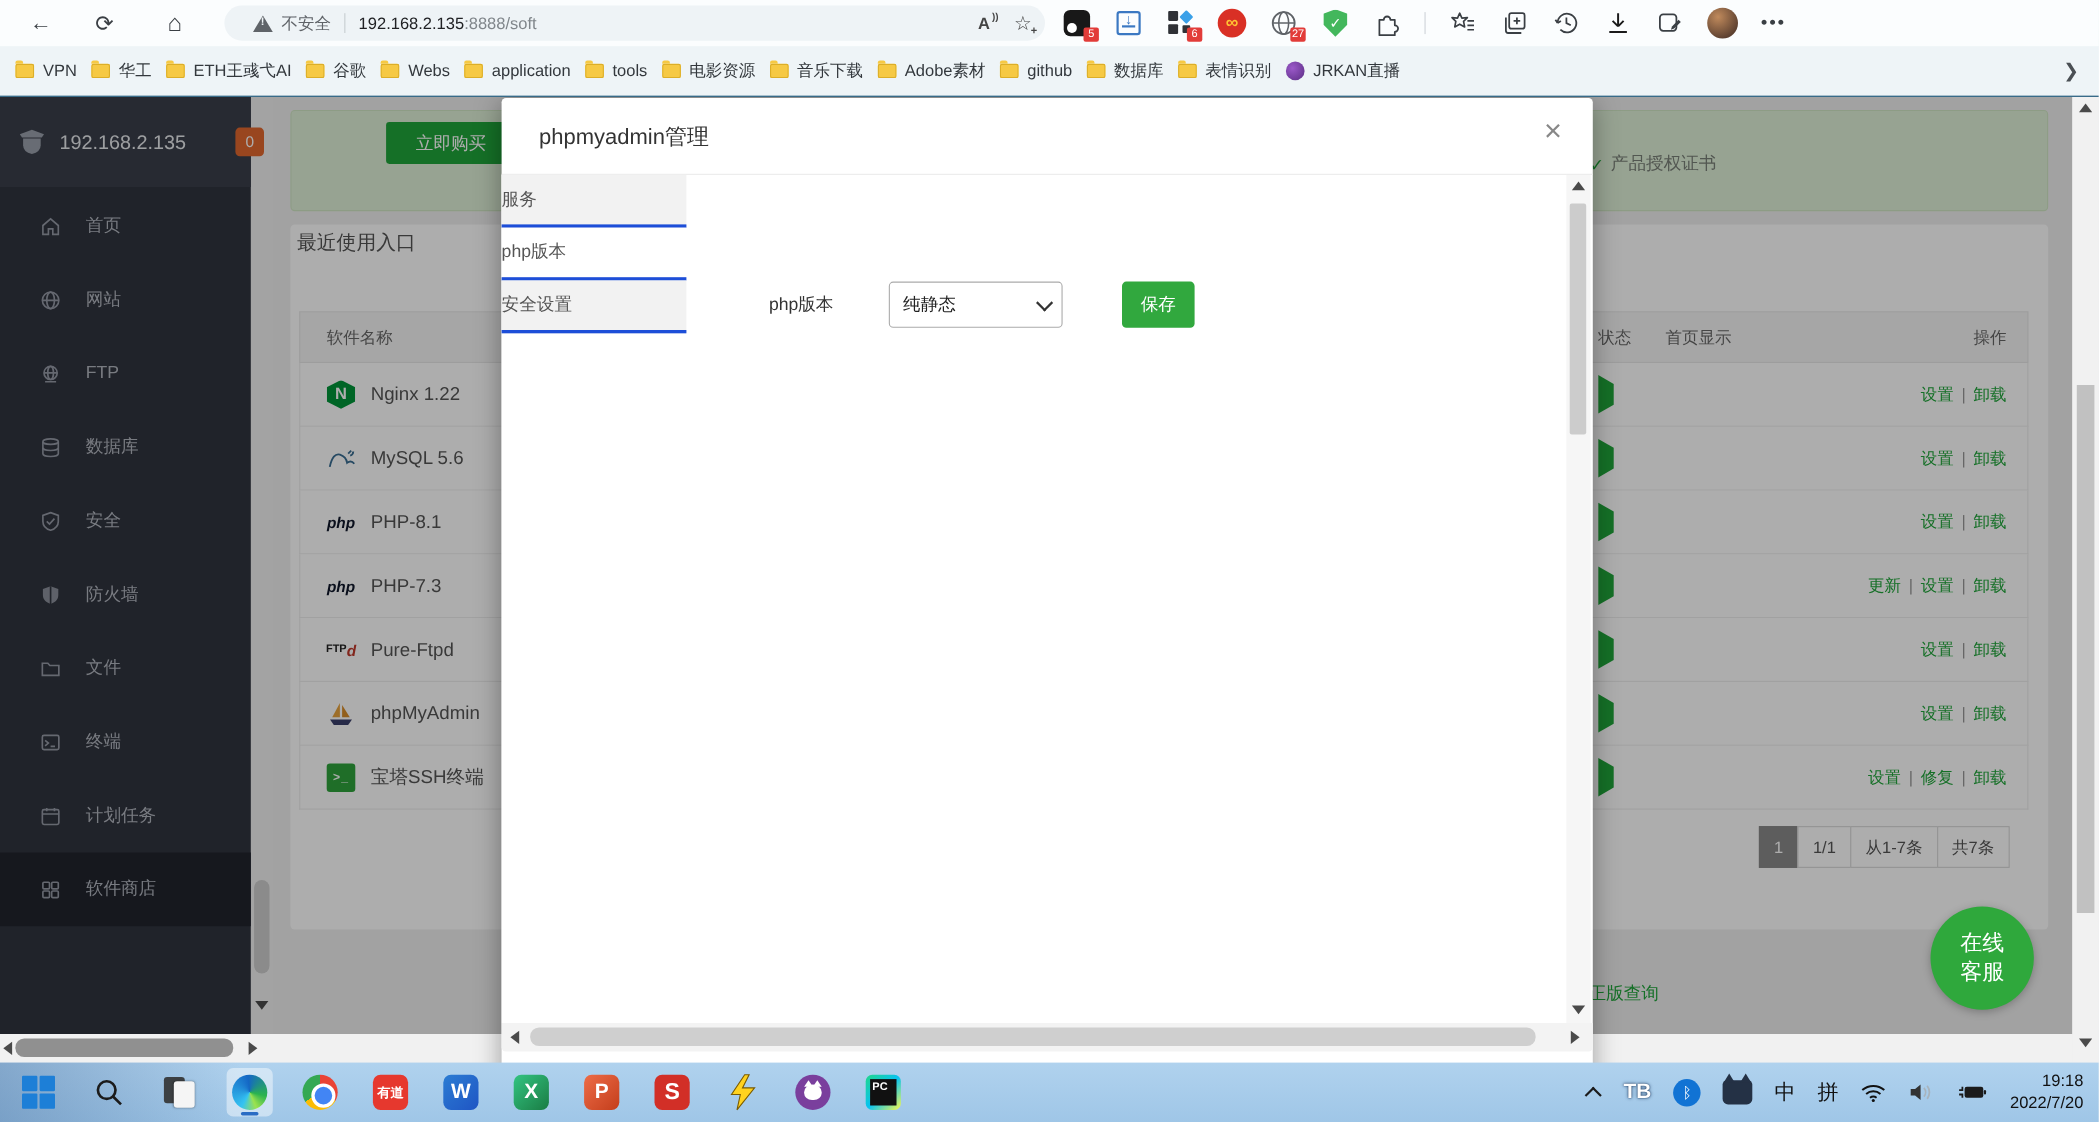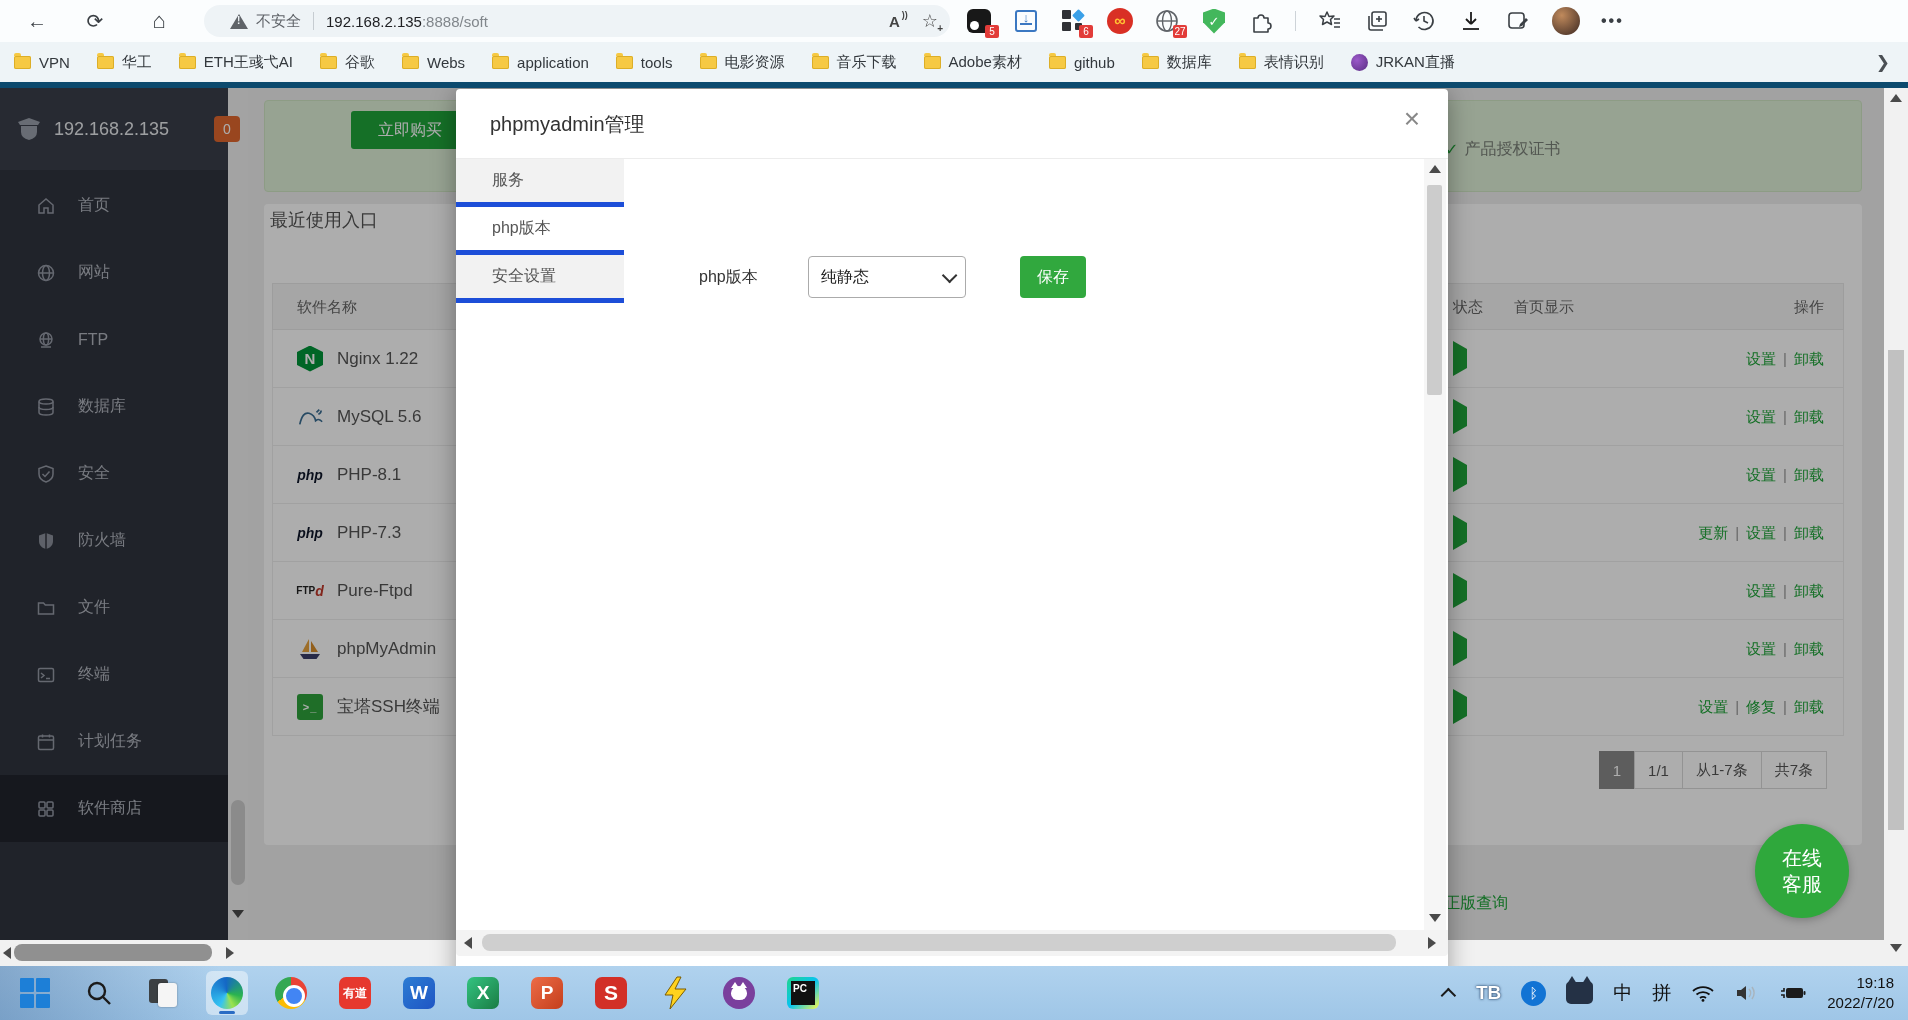--- a/index.html
+++ b/index.html
@@ -31,21 +31,21 @@
 .grid6 { width:22px; height:22px; position:relative; }
 .grid6 b { position:absolute; width:9px; height:9px; background:#2f3136; border-radius:1px; }
 .grid6 b.g2 { top:12px; }
 .grid6 s { position:absolute; left:12px; top:1px; width:9px; height:9px; background:#3aa0e8; transform:rotate(45deg); border-radius:1px; }
 .grid6 u { position:absolute; left:13px; top:13px; width:7px; height:7px; background:#2f3136; border-radius:1px; }
 .ext-inf { width:26px; height:26px; border-radius:50%; background:#d93025; color:#ffc233; font-size:16px; font-weight:bold; display:flex; align-items:center; justify-content:center; }
 .ext-shield { width:22px; height:25px; background:#43b75c; clip-path:polygon(50% 0,100% 16%,100% 55%,50% 100%,0 55%,0 16%); display:flex; align-items:center; justify-content:center; color:#fff; font-size:13px; font-weight:bold; }
 .v-div { width:1px; height:20px; background:#cdd3d8; }
 .avatar { width:28px; height:28px; border-radius:50%; background:radial-gradient(circle at 35% 30%, #c08a5c, #5c4030 75%); }
 .dots { font-size:16px; letter-spacing:2px; color:#3a3f44; font-weight:bold; }
-.bookmarks { position:absolute; left:0; top:42px; width:1908px; height:46px; background:#eef4f7; border-bottom:6px solid #0c4a6e; display:flex; align-items:center; gap:27px; padding-left:14px; }
+.bookmarks { position:absolute; left:0; top:42px; width:1908px; height:46px; background:#eef4f7; border-bottom:1px solid #0c4a6e; display:flex; align-items:center; gap:13px; padding-left:14px; }
 .bm { display:flex; align-items:center; gap:8px; font-size:15px; color:#33383d; white-space:nowrap; }
 .folder { width:17px; height:13px; background:#f6c944; border-radius:2px; position:relative; box-shadow:inset 0 0 0 1px #dcae28; }
 .folder::before { content:""; position:absolute; left:0; top:-3px; width:7px; height:3px; background:#f6c944; border-radius:2px 2px 0 0; }
 .bm-logo { width:17px; height:17px; border-radius:50%; background:radial-gradient(circle at 35% 35%, #9b59c9, #5a2d83); }
 .bm-chevron { margin-left:auto; margin-right:18px; font-size:17px; color:#4a4f54; }
 
 
 .viewport { position:absolute; left:0; top:88px; width:1908px; height:878px; background:#efefef; }
 .content { position:absolute; left:0; top:0; width:1884px; height:878px; }
 .banner { position:absolute; left:264px; top:12px; width:1598px; height:92px; background:#dff0d8; border:1px solid #d0e6c4; border-radius:4px; }
@@ -103,21 +103,21 @@
 
 
 .overlay { position:absolute; left:0; top:0; width:1884px; height:852px; background:rgba(0,0,0,0.32); z-index:5; }
 .support { position:absolute; left:1755px; top:736px; width:94px; height:94px; border-radius:50%; background:#2fa83c; color:#fff; font-size:20px; display:flex; flex-direction:column; align-items:center; justify-content:center; line-height:1.3; z-index:7; box-shadow:0 2px 8px rgba(0,0,0,.25); }
 .modal { position:absolute; left:456px; top:1px; width:992px; height:920px; background:#fff; border-radius:4px; box-shadow:0 4px 24px rgba(0,0,0,.35); z-index:10; }
 .m-title-row { position:relative; height:70px; border-bottom:1px solid #ececec; }
 .m-title { position:absolute; left:34px; top:22px; font-size:20px; color:#333; }
 .m-close { position:absolute; right:28px; top:16px; font-size:28px; color:#888; line-height:1; }
 .m-body { position:absolute; left:0; top:70px; width:992px; height:771px; }
 .m-tabs { position:absolute; left:0; top:0; width:168px; height:771px; background:#fff; }
-.m-tab { height:48px; display:flex; align-items:center; padding-left:36px; font-size:16px; color:#555; background:#f2f2f2; border-bottom:5px solid #1d4ed8; }
+.m-tab { height:48px; display:flex; align-items:center; font-size:16px; color:#555; background:#f2f2f2; border-bottom:3px solid #1d4ed8; }
 .m-tab.active { background:#fff; }
 .m-label { position:absolute; left:243px; top:97px; height:42px; display:flex; align-items:center; font-size:16px; color:#333; }
 .m-select { position:absolute; left:352px; top:97px; width:158px; height:42px; border:1px solid #ababab; border-radius:4px; display:flex; align-items:center; padding:0 12px; font-size:16px; color:#222; background:#fff; }
 .m-select .chev { margin-left:auto; width:11px; height:11px; border-right:2px solid #333; border-bottom:2px solid #333; transform:rotate(45deg) translateY(-3px); }
 .m-save { position:absolute; left:564px; top:97px; width:66px; height:42px; background:#31a83e; border:none; border-radius:4px; color:#fff; font-size:16px; }
 .m-vscroll { position:absolute; left:968px; top:0; width:22px; height:771px; background:#f6f6f6; }
 .mv-thumb { position:absolute; left:3px; top:26px; width:15px; height:210px; background:#cccccc; border-radius:2px; }
 .mv-up { position:absolute; left:5px; top:6px; } .mv-down { position:absolute; left:5px; bottom:8px; }
 .m-hscroll { position:absolute; left:0; top:841px; width:992px; height:26px; background:#f3f3f3; border-radius:0 0 4px 4px; }
 .mh-thumb { position:absolute; left:26px; top:4px; width:914px; height:17px; background:#cfcfcf; border-radius:8px; }

